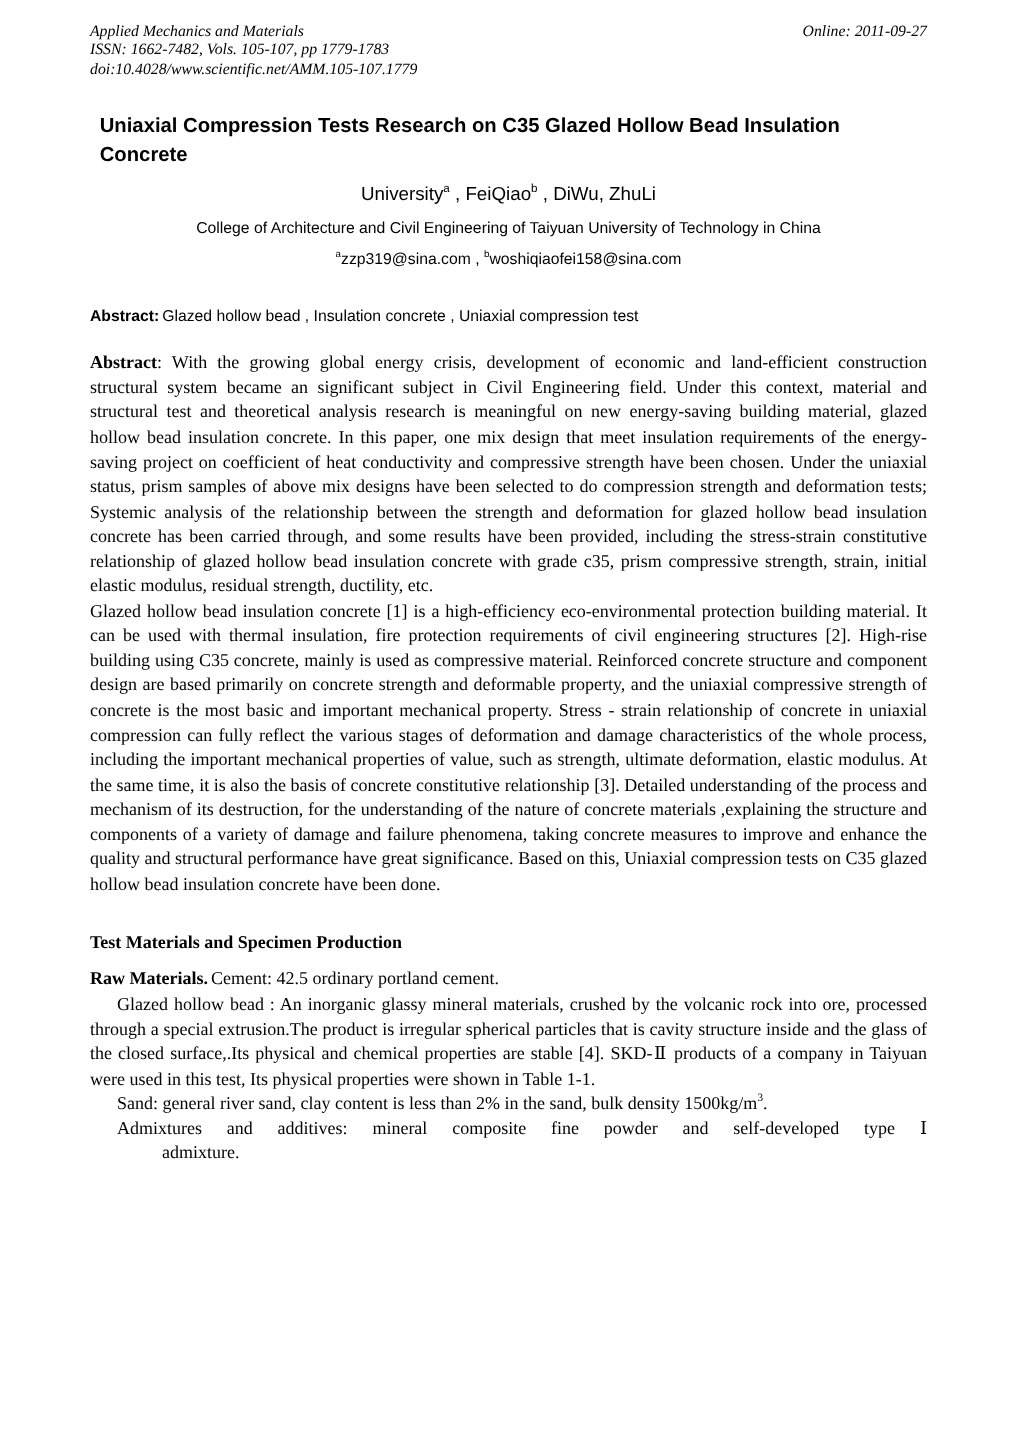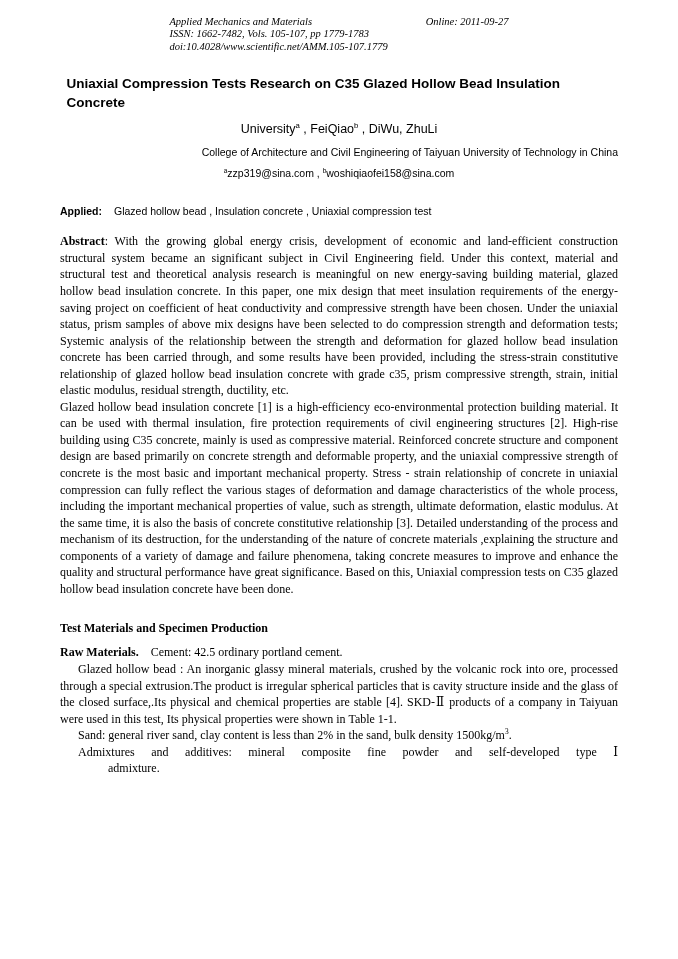--- a/index.html
+++ b/index.html
@@ -9,21 +9,21 @@
     height: 959px;
     margin: 0 auto;
     background: #ffffff;
     color: #000000;
     padding: 16px 60px 20px 60px;
     font-family: "Liberation Serif", "DejaVu Serif", serif;
     overflow: hidden;
   }
   .header {
     display: flex;
-    justify-content: center;
+    justify-content: space-between;
     align-items: flex-start;
     font-style: italic;
     font-size: 10.5px;
     line-height: 1.18;
     gap: 38px;
   }
   .header-left div { white-space: nowrap; }
   .header-right { white-space: nowrap; }
   .title {
     font-family: "Liberation Sans", "DejaVu Sans", sans-serif;
@@ -37,36 +37,36 @@
   .authors {
     font-family: "Liberation Sans", "DejaVu Sans", sans-serif;
     font-size: 12.5px;
     text-align: center;
     margin-top: 10px;
   }
   sup { font-size: 0.62em; vertical-align: super; line-height: 0; }
   .affiliation {
     font-family: "Liberation Sans", "DejaVu Sans", sans-serif;
     font-size: 10.5px;
-    text-align: right;
+    text-align: center;
     margin-top: 10px;
   }
   .emails {
     font-family: "Liberation Sans", "DejaVu Sans", sans-serif;
     font-size: 10.5px;
     text-align: center;
     margin-top: 9px;
   }
   .keywords {
     font-family: "Liberation Sans", "DejaVu Sans", sans-serif;
     font-size: 10.5px;
     margin-top: 26px;
   }
   .bold { font-weight: bold; }
-  .gap { margin-left: 12px; }
+  .gap { margin-left: 2px; }
   .body-p {
     font-size: 12px;
     line-height: 1.38;
     text-align: justify;
     margin: 0;
   }
   .abstract { margin-top: 16px; }
   .section-heading {
     font-size: 12px;
     font-weight: bold;
@@ -102,21 +102,21 @@
     <span>University</span><sup>a</sup><span> , FeiQiao</span><sup>b</sup><span> , DiWu, ZhuLi</span>
   </div>
 
   <div class="affiliation">College of Architecture and Civil Engineering of Taiyuan University of Technology in China</div>
 
   <div class="emails">
     <sup>a</sup><span>zzp319@sina.com , </span><sup>b</sup><span>woshiqiaofei158@sina.com</span>
   </div>
 
   <div class="keywords">
-    <span class="bold">Applied:</span><span class="gap">Glazed hollow bead , Insulation concrete , Uniaxial compression test</span>
+    <span class="bold">Abstract:</span><span class="gap">Glazed hollow bead , Insulation concrete , Uniaxial compression test</span>
   </div>
 
   <p class="body-p abstract">
     <span class="bold">Abstract</span><span>: With the growing global energy crisis, development of economic and land-efficient construction structural system became an significant subject in Civil Engineering field. Under this context, material and structural test and theoretical analysis research is meaningful on new energy-saving building material, glazed hollow bead insulation concrete. In this paper, one mix design that meet insulation requirements of the energy-saving project on coefficient of heat conductivity and compressive strength have been chosen. Under the uniaxial status, prism samples of above mix designs have been selected to do compression strength and deformation tests; Systemic analysis of the relationship between the strength and deformation for glazed hollow bead insulation concrete has been carried through, and some results have been provided, including the stress-strain constitutive relationship of glazed hollow bead insulation concrete with grade c35, prism compressive strength, strain, initial elastic modulus, residual strength, ductility, etc.</span>
   </p>
 
 
   <p class="body-p">Glazed hollow bead insulation concrete [1] is a high-efficiency eco-environmental protection building material. It can be used with thermal insulation, fire protection requirements of civil engineering structures [2]. High-rise building using C35 concrete, mainly is used as compressive material.  Reinforced concrete structure and component design are based primarily on concrete strength and deformable property, and the uniaxial compressive strength of concrete is the most basic and important mechanical property. Stress - strain relationship of concrete in uniaxial compression can fully reflect the various stages of deformation and damage characteristics of the whole process, including the important mechanical properties of value, such as strength, ultimate deformation, elastic modulus. At the same time, it is also the basis of concrete constitutive relationship [3]. Detailed understanding of the process and mechanism of its destruction, for the understanding of the nature of concrete materials ,explaining the structure and components of a variety of damage and failure phenomena, taking concrete measures to improve and enhance the quality and structural performance have great significance. Based on this, Uniaxial compression tests on C35 glazed hollow bead insulation concrete have been done.</p>
 
   <h2 class="section-heading">Test Materials and Specimen Production</h2>

